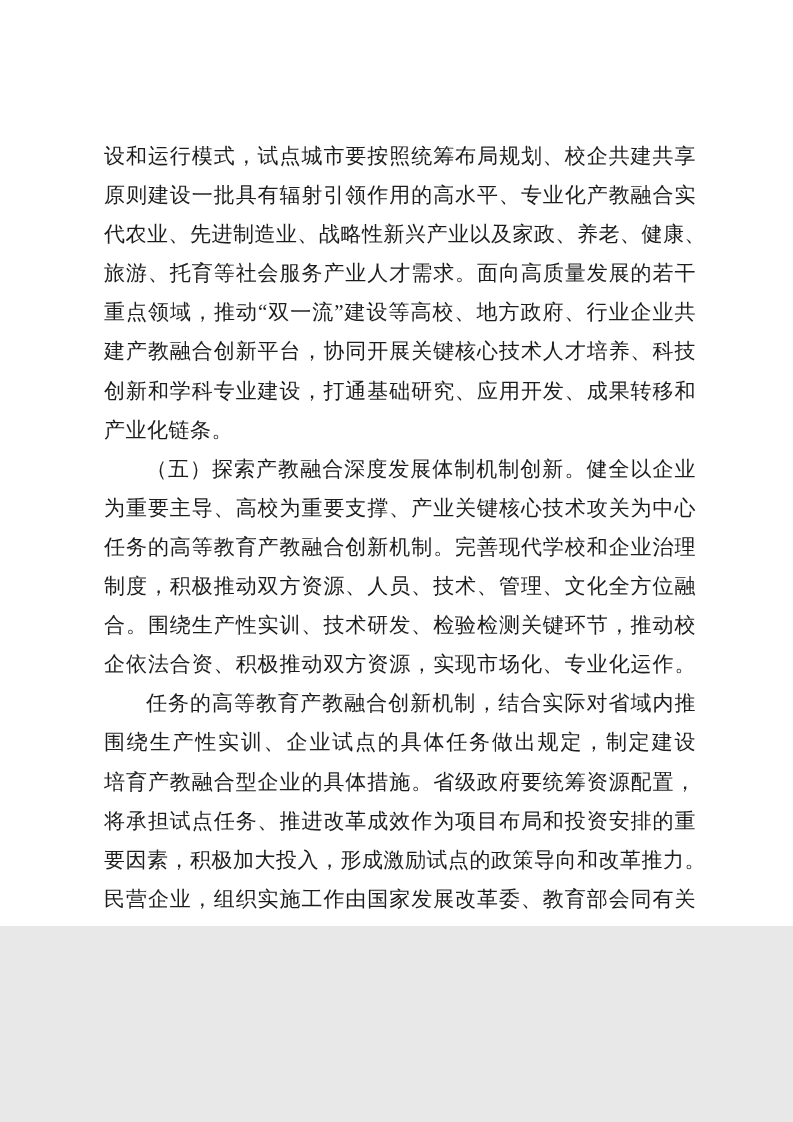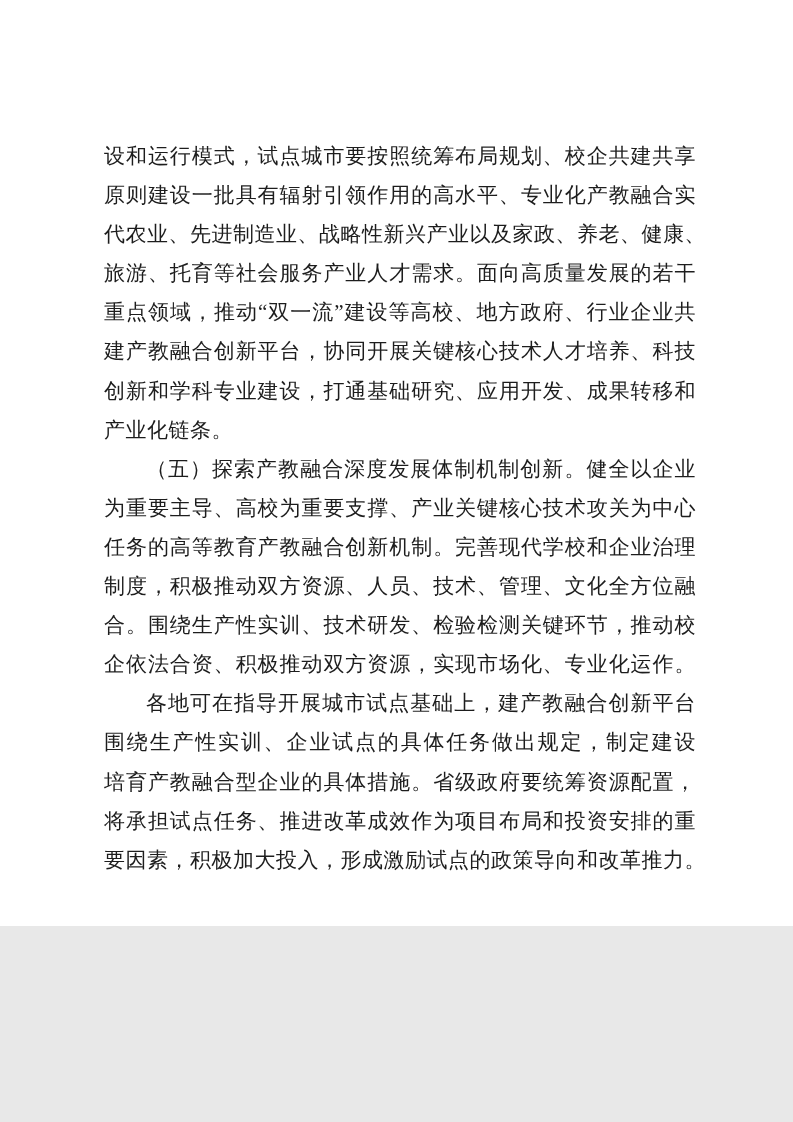--- a/index.html
+++ b/index.html
@@ -81,25 +81,26 @@
         <span class="heading-run">（五）探索产教融合深度发展体制机制创新。</span><span>健全以企业</span>
       </div>
       <div class="line">为重要主导、高校为重要支撑、产业关键核心技术攻关为中心</div>
       <div class="line">任务的高等教育产教融合创新机制。完善现代学校和企业治理</div>
       <div class="line">制度，积极推动双方资源、人员、技术、管理、文化全方位融</div>
       <div class="line">合。围绕生产性实训、技术研发、检验检测关键环节，推动校</div>
       <div class="line">企依法合资、积极推动双方资源，实现市场化、专业化运作。</div>
     </div>
 
     <div class="para">
-      <div class="line indent">各地可在指导开展城市试点基础上，建产教融合创新平台</div>
+      <div class="line indent">任务的高等教育产教融合创新机制，结合实际对省域内推</div>
       <div class="line">围绕生产性实训、企业试点的具体任务做出规定，制定建设</div>
       <div class="line">培育产教融合型企业的具体措施。省级政府要统筹资源配置，</div>
       <div class="line">将承担试点任务、推进改革成效作为项目布局和投资安排的重</div>
       <div class="line">要因素，积极加大投入，形成激励试点的政策导向和改革推力。</div>
+      <div class="line">民营企业，组织实施工作由国家发展改革委、教育部会同有关</div>
     </div>
 
   </div>
 
   <div class="page-footer">
     <span class="page-number">6</span>
   </div>
 </div>
 
 </body></html>

